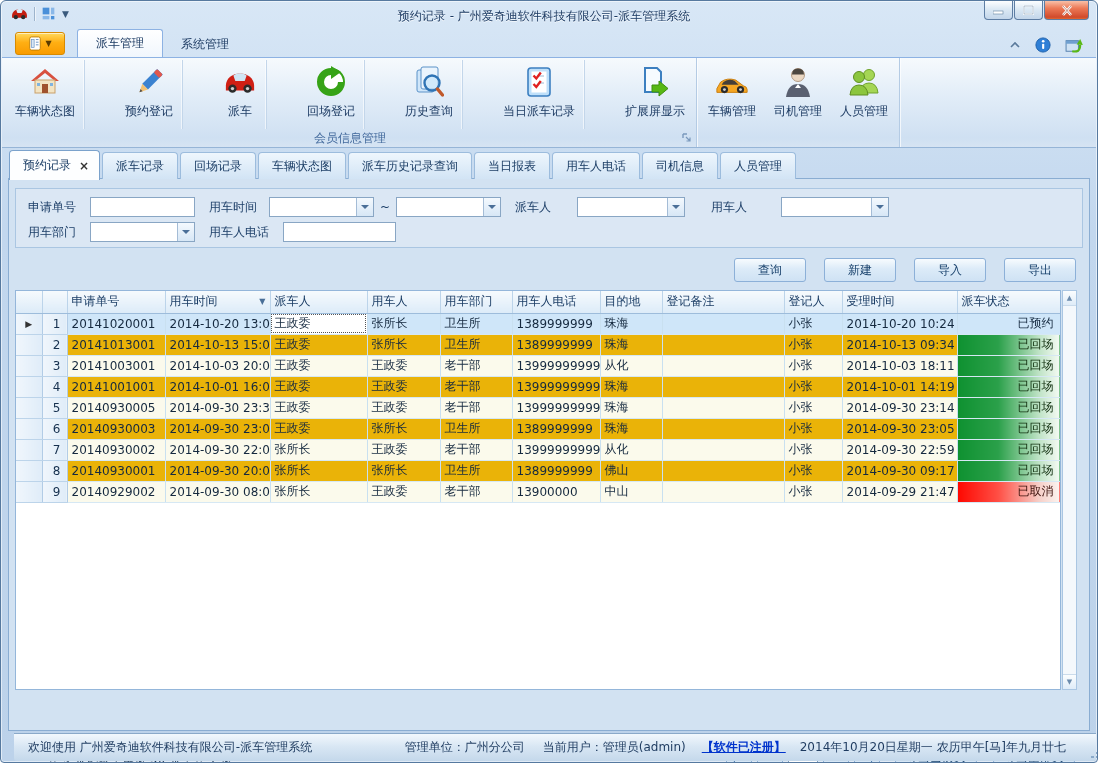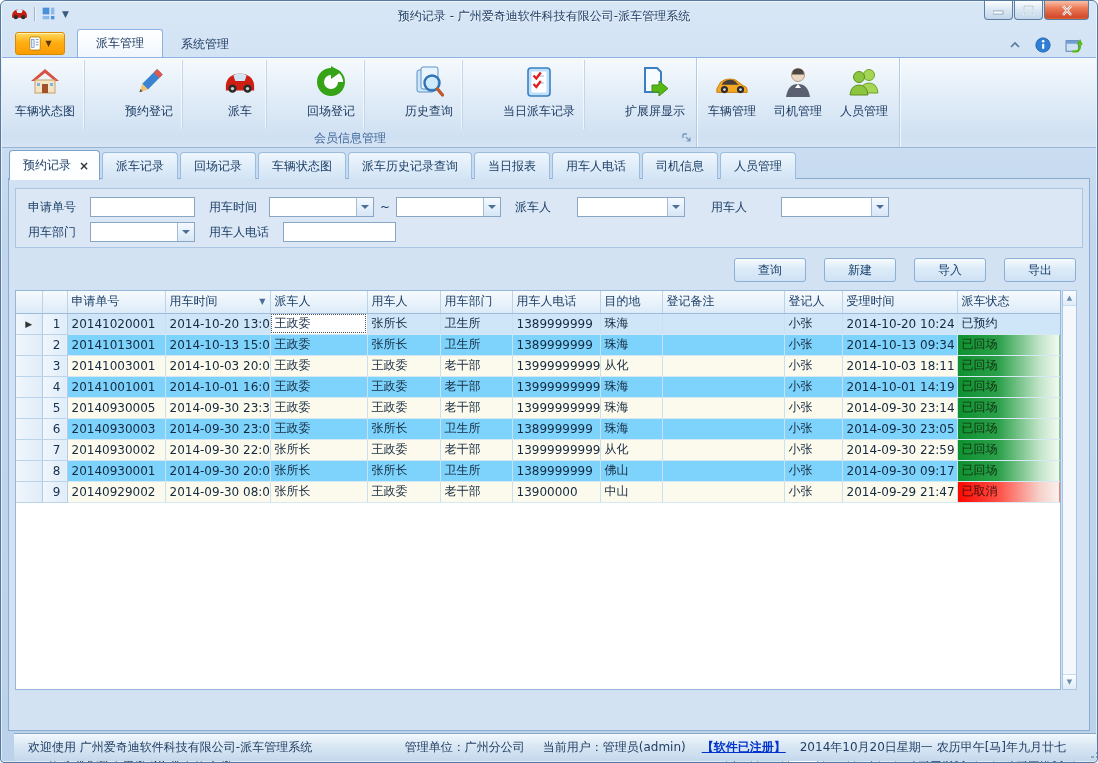--- a/index.html
+++ b/index.html
@@ -91,28 +91,28 @@
   .grid-wrap { position:absolute; left:6px; top:111px; width:1046px; height:400px;
     background:#fff; border:1px solid #94b6da; overflow:hidden; }
   table.grid { border-collapse:collapse; table-layout:fixed; width:1044px; color:#15293f; }
   .grid th { height:22px; font-weight:normal; text-align:left; padding:2px 4px;
     background:linear-gradient(#f6fafd,#dcebf8); color:#1c3e66;
     border-right:1px solid #bcd4ea; border-bottom:1px solid #9dbcdb;
     white-space:nowrap; overflow:hidden; position:relative; }
   .grid td { height:21px; padding:1px 4px; border-right:1px solid #c9e0f0;
     border-bottom:1px solid #d6e8f4; white-space:nowrap; overflow:hidden; }
   tr.sel td { background:#cfe6f9; }
-  tr.cyan td { background:#7dd3fc; }
+  tr.cyan td { background:#eab308; }
   tr.cream td { background:#fbfaec; }
   .grid td.ind, .grid td.seq { background:linear-gradient(90deg,#f0f6fc,#dfecf8);
     border-right-color:#b2cce6; border-bottom-color:#bcd4ea; }
   .grid td.seq { text-align:right; padding-right:6px; color:#16304e; }
   .grid td.ind { text-align:center; font-size:9px; color:#333; padding:0; }
   .focus-cell { background:#fff !important; outline:1px dotted #555; outline-offset:-2px; }
-  .cell-status { text-align:left; padding-right:6px !important; }
+  .cell-status { text-align:right; padding-right:6px !important; }
   .st-returned { background:linear-gradient(90deg,#0e9130,#2ba04a 40%,#bfe3c6 80%,#f4faf3) !important; color:#11300f; }
   .st-cancelled { background:linear-gradient(90deg,#fe0700,#ff4f45 40%,#f6cfc8 80%,#fbf3ef) !important; color:#3a0f0a; }
   .col-filter { position:absolute; right:4px; top:6px; font-size:8px; color:#4a6f98; }
 
   .vscroll { position:absolute; left:1053px; top:111px; width:15px; height:400px;
     background:#f4f8fc; border:1px solid #aac6e2; }
   .vs-btn { height:15px; border-bottom:1px solid #cadbeb; display:flex;
     align-items:center; justify-content:center; background:linear-gradient(#fbfdfe,#dfecf8); font-size:7px; color:#6c8cad; }
   .vs-btn.dn { position:absolute; bottom:0; left:0; right:0; border-top:1px solid #cadbeb; border-bottom:none; }
 

